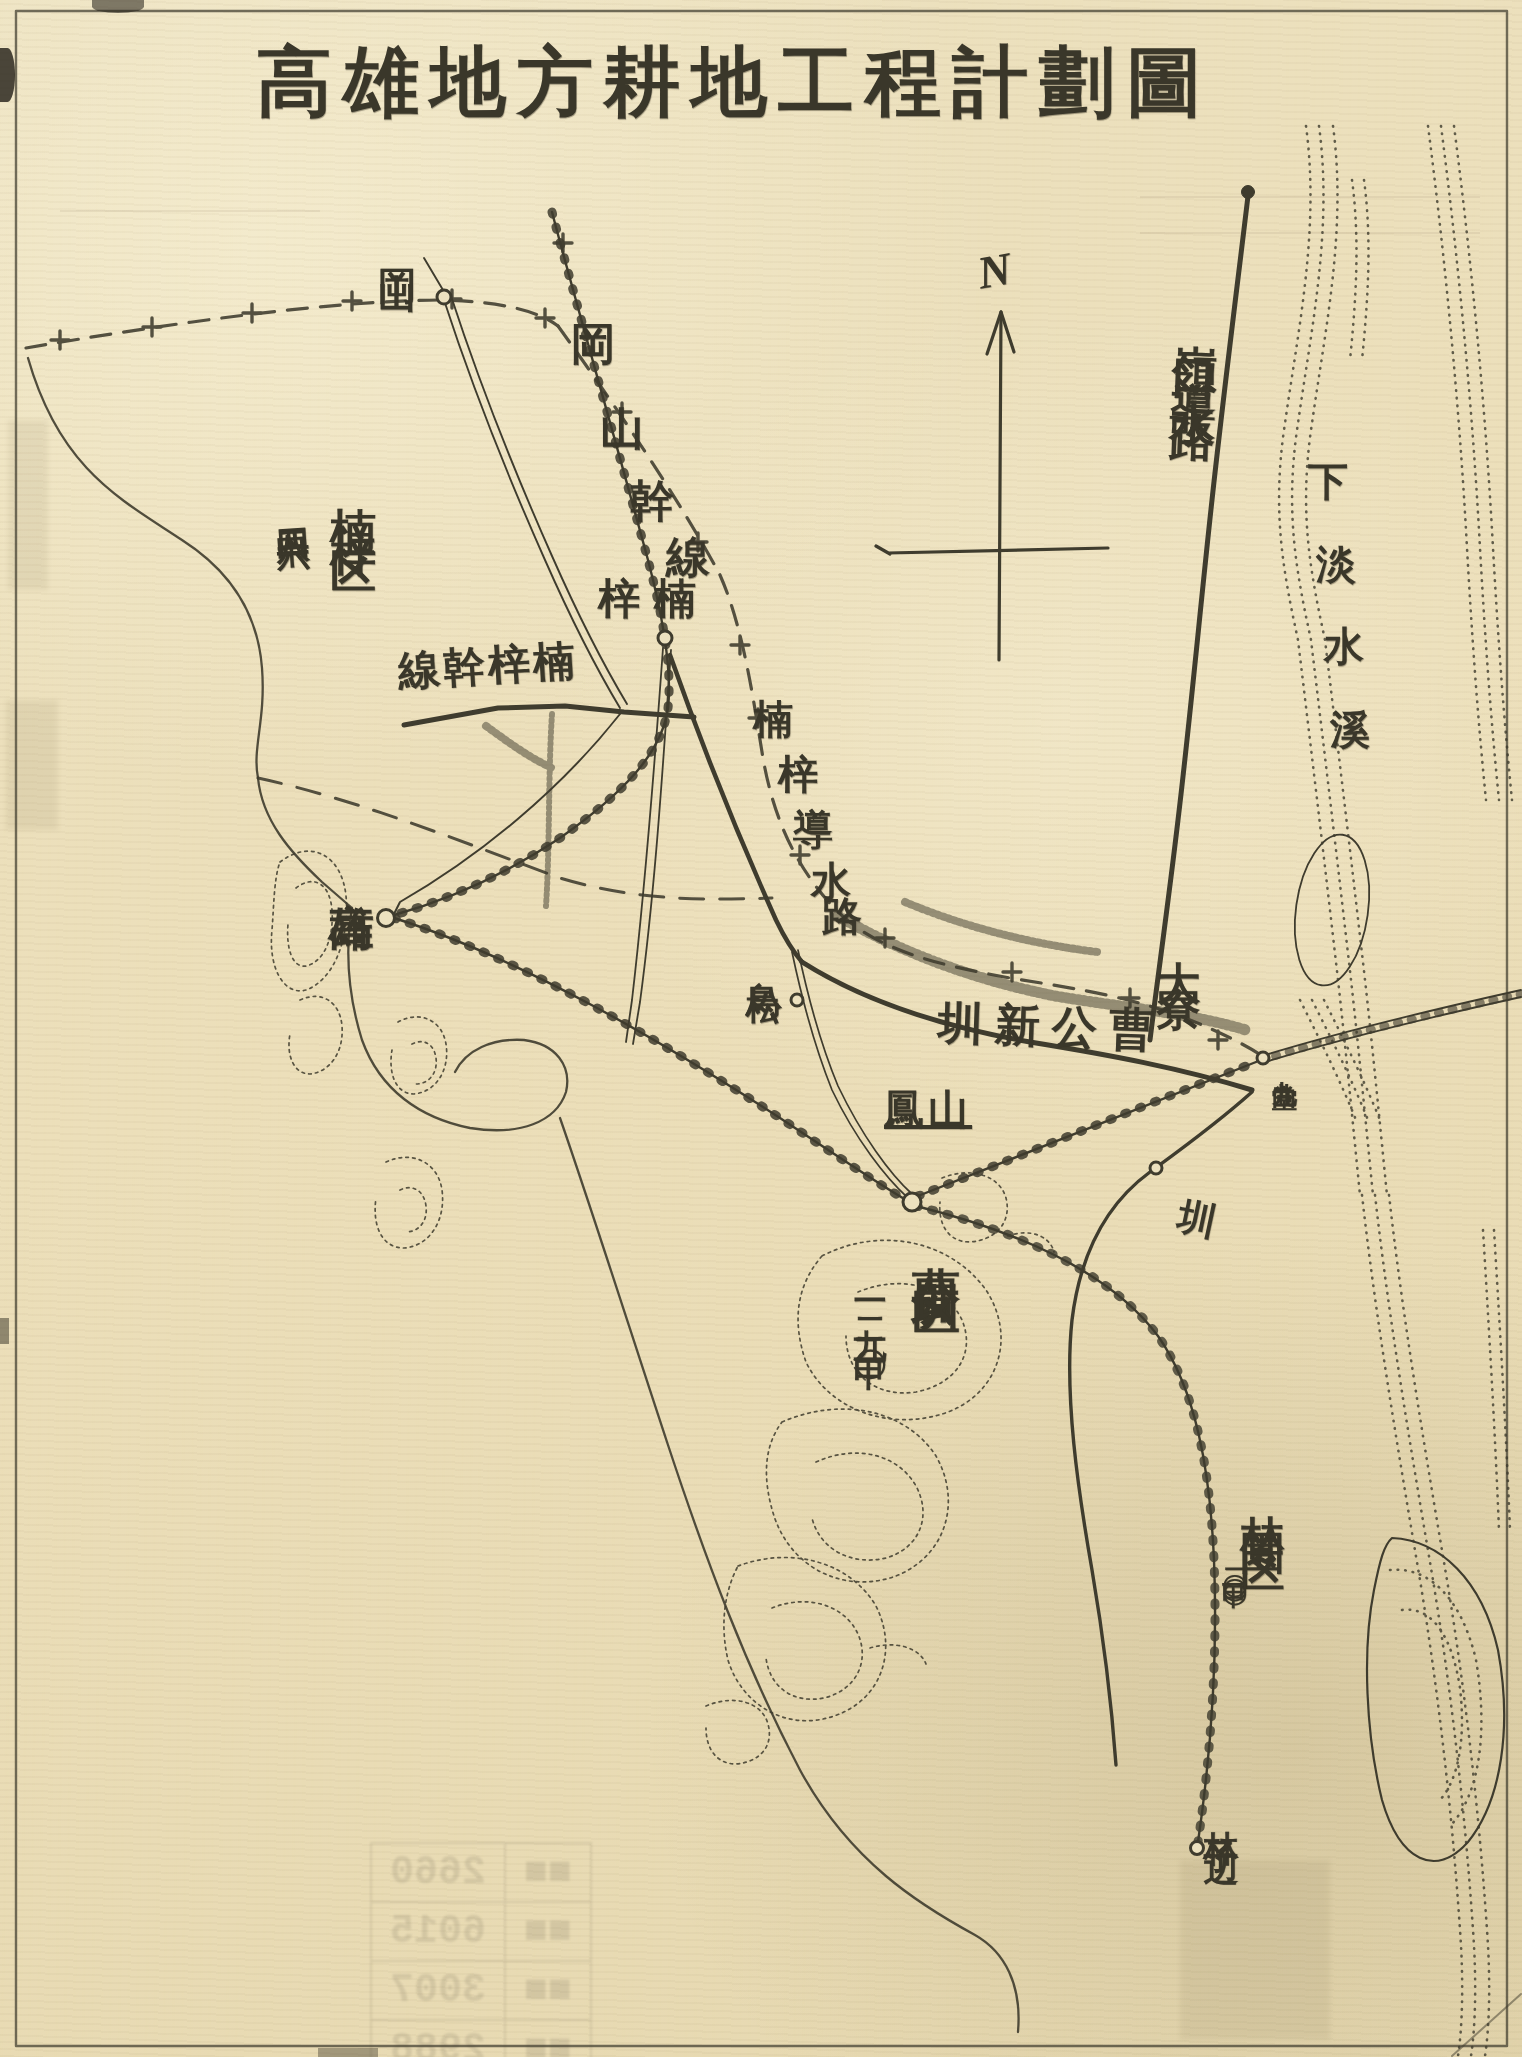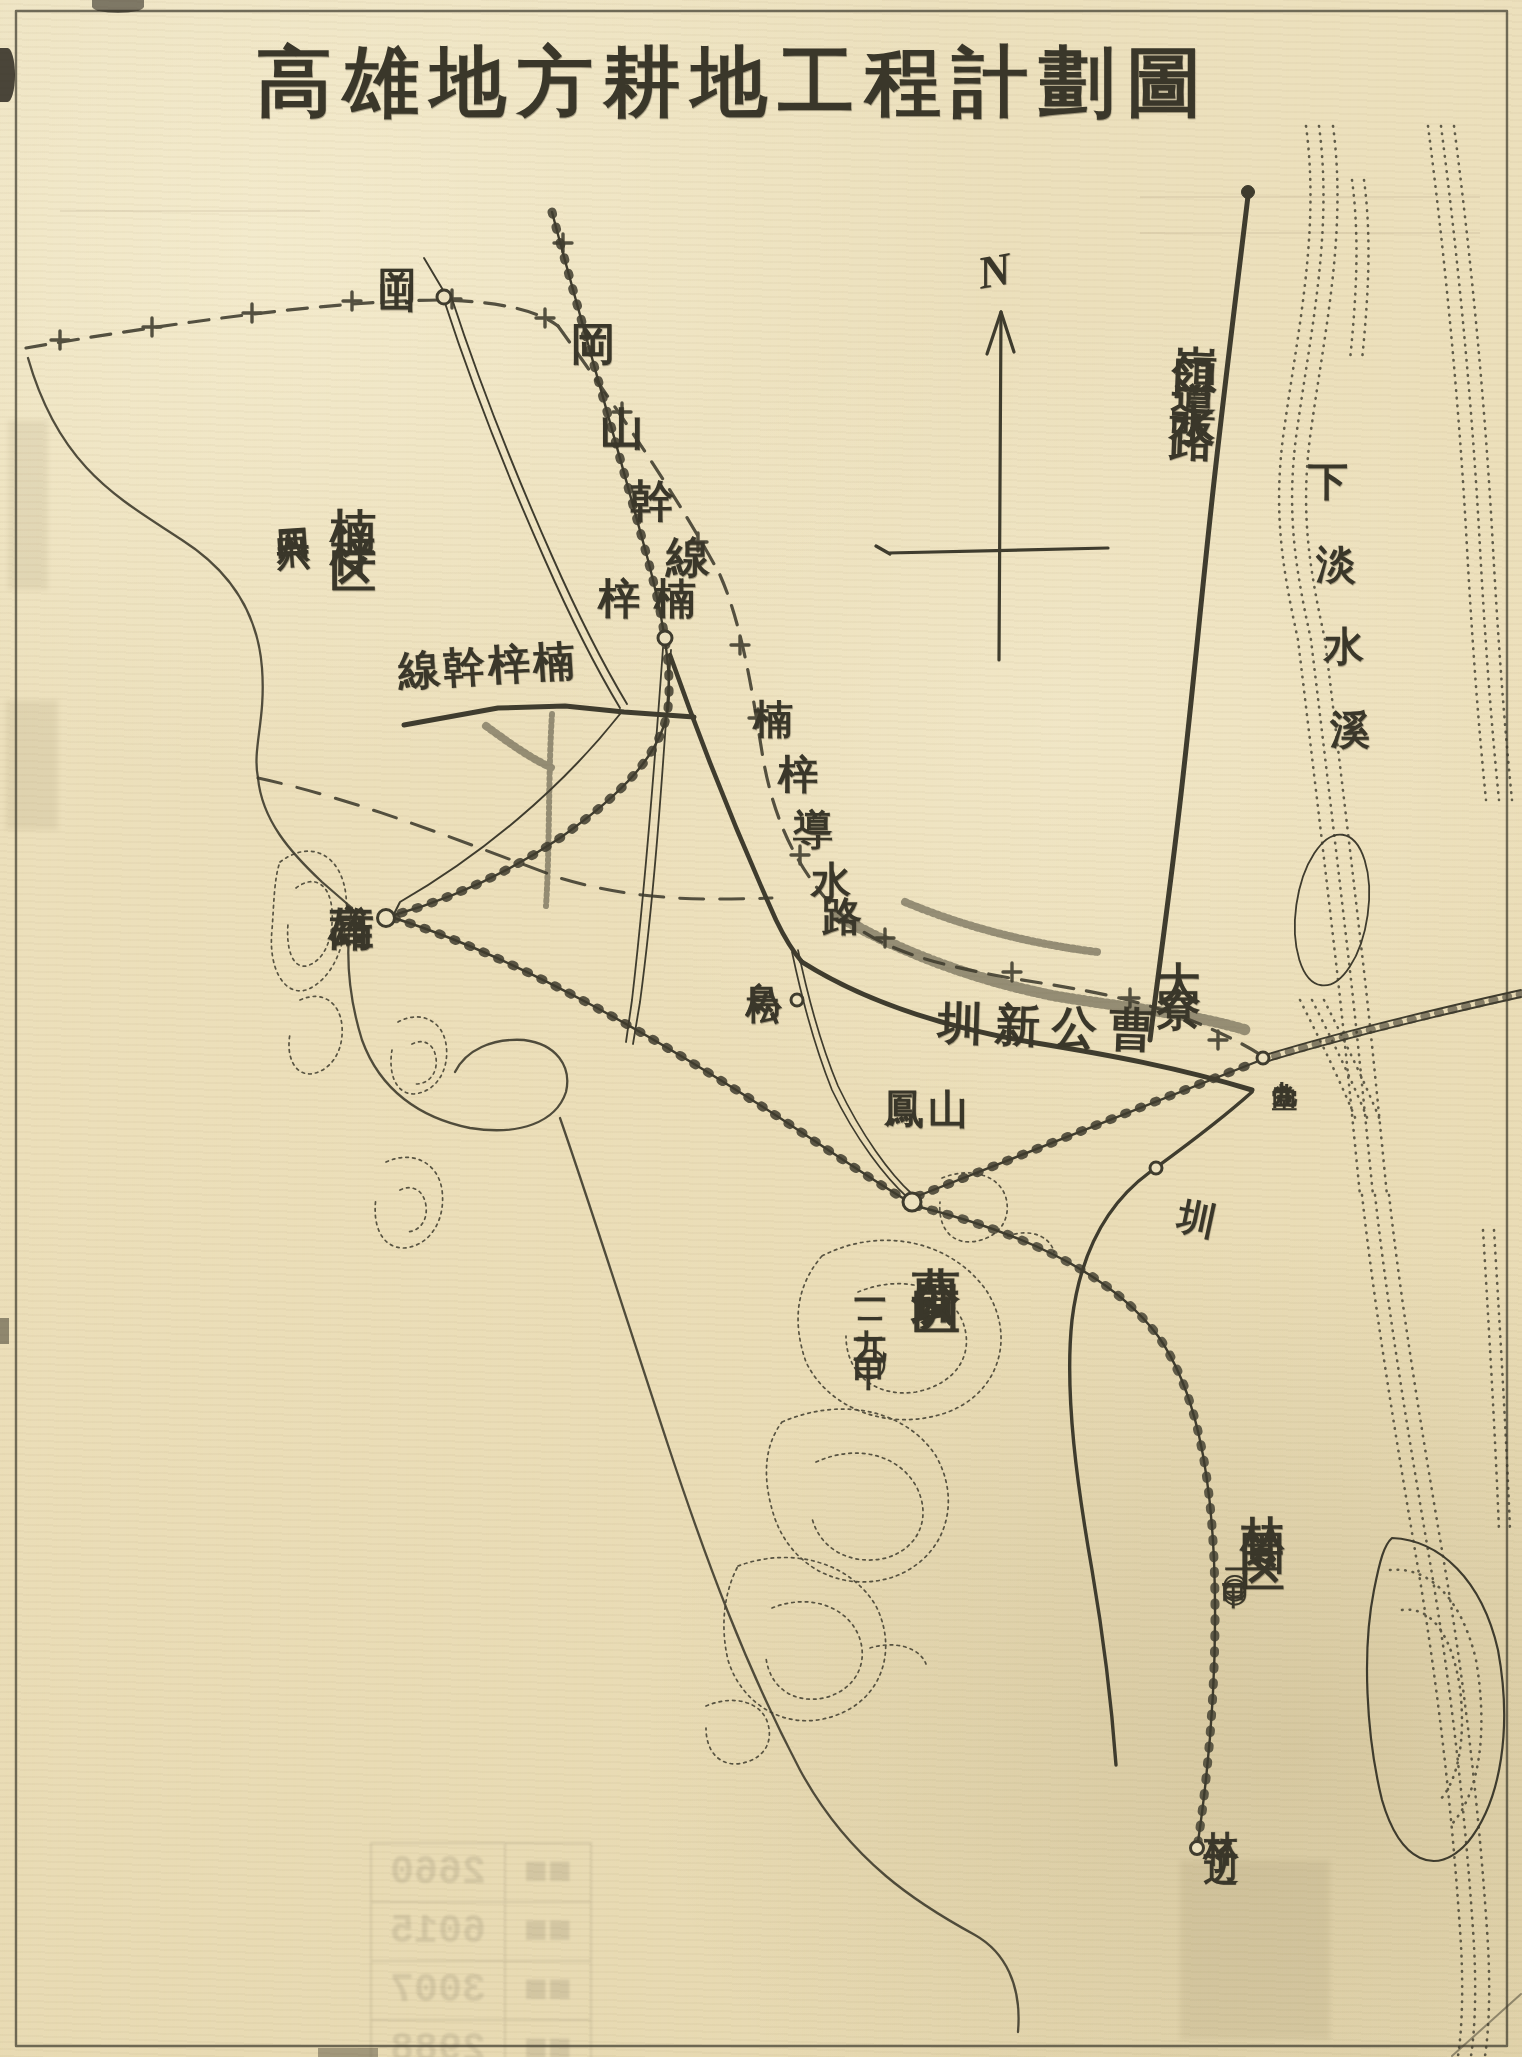--- a/index.html
+++ b/index.html
@@ -248,21 +248,21 @@
 
   <div class="lbl v" style="left:1172px;top:308px;font-size:46px;letter-spacing:18px;transform:rotate(2deg);">嶺口導水路</div>
 
   <div class="lbl" style="left:1308px;top:462px;font-size:40px;">下</div>
   <div class="lbl" style="left:1316px;top:545px;font-size:40px;">淡</div>
   <div class="lbl" style="left:1324px;top:627px;font-size:40px;">水</div>
   <div class="lbl" style="left:1330px;top:710px;font-size:40px;">溪</div>
 
   <div class="lbl" style="left:938px;top:1005px;font-size:45px;letter-spacing:12px;transform:rotate(2deg);">圳新公曹</div>
 
-  <div class="lbl" style="left:884px;top:1090px;font-size:40px;letter-spacing:4px;">鳳山</div>
+  <div class="lbl" style="left:884px;top:1090px;font-size:40px;letter-spacing:4px;text-decoration:underline;">鳳山</div>
 
   <div class="lbl v" style="left:328px;top:866px;font-size:45px;letter-spacing:4px;">高雄</div>
 
   <div class="lbl v" style="left:912px;top:1228px;font-size:48px;letter-spacing:8px;">曹公圳区</div>
   <div class="lbl v" style="left:853px;top:1283px;font-size:33px;letter-spacing:10px;">一二九二〇甲</div>
 
   <div class="lbl v" style="left:1272px;top:1060px;font-size:25px;letter-spacing:2px;">九曲堂</div>
 
   <div class="lbl v" style="left:1156px;top:926px;font-size:44px;letter-spacing:24px;">大寮</div>
   <div class="lbl" style="left:1178px;top:1200px;font-size:38px;transform:rotate(12deg);">圳</div>

